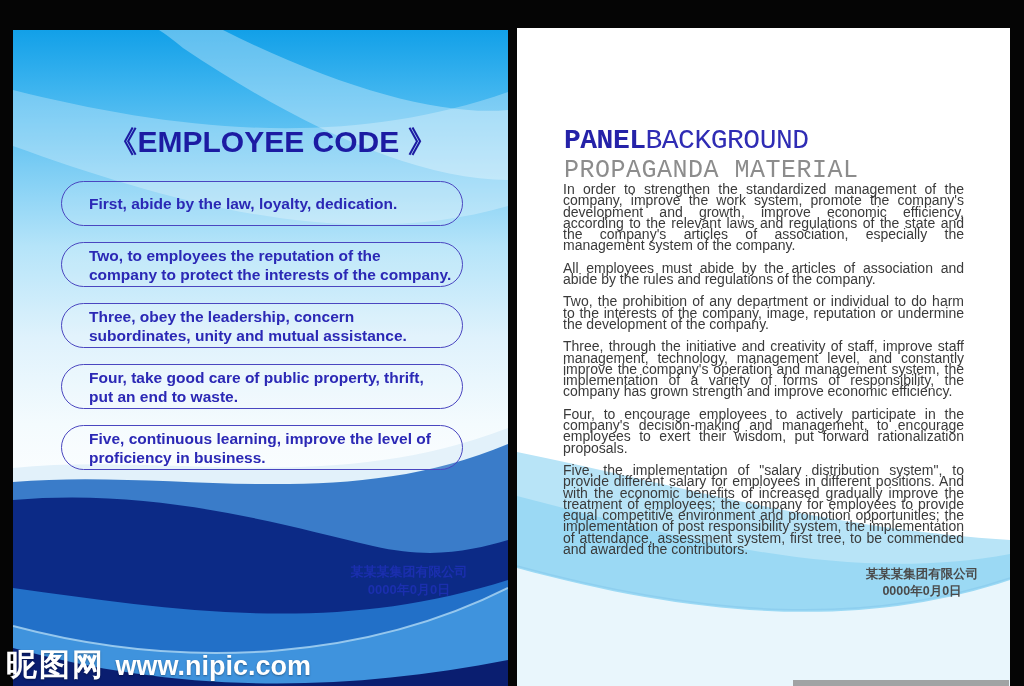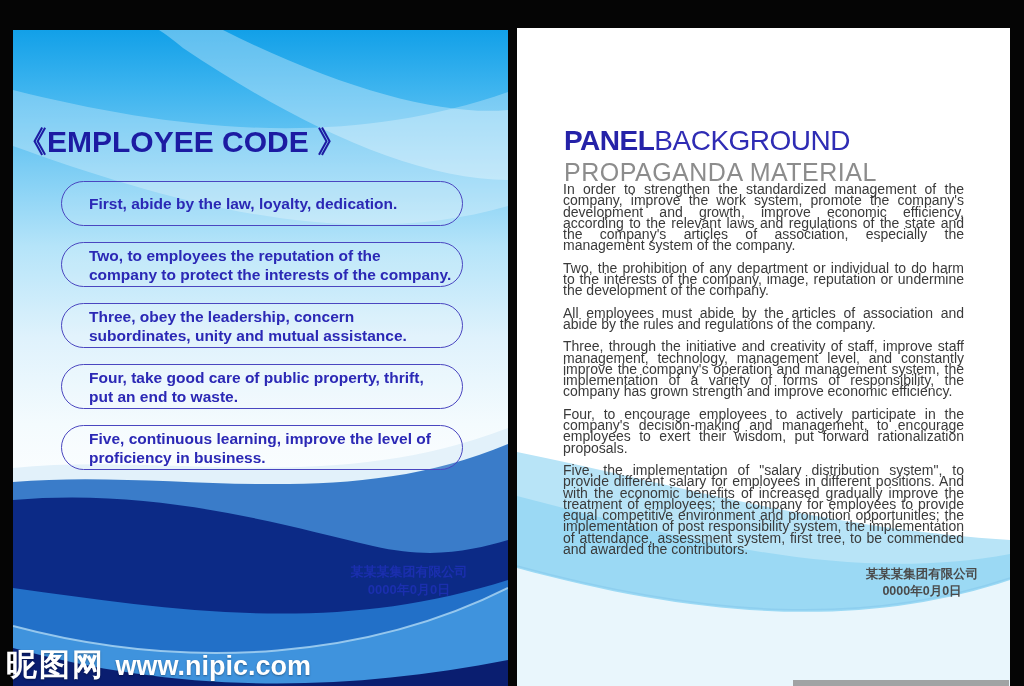--- a/index.html
+++ b/index.html
@@ -7,21 +7,21 @@
   body{font-family:"Liberation Sans", sans-serif;}
   #stage{position:relative;width:1024px;height:686px;background:#050505;overflow:hidden;}
 
   
   #left-panel{
     position:absolute;left:13px;top:30px;width:495px;height:656px;overflow:hidden;
     background:linear-gradient(180deg,#12a0e8 0%,#3db4ef 9%,#7ccdf4 21%,#b5e4f9 33%,#dff2fc 47%,#f4fbfe 60%,#ffffff 74%);
   }
   #left-panel svg{position:absolute;left:0;top:0;width:495px;height:656px;}
   .lp-title{
-    position:absolute;left:4px;top:92px;width:100%;text-align:left;
+    position:absolute;left:12px;top:92px;width:100%;text-align:center;
     font-size:30px;font-weight:bold;color:#1c1ba2;letter-spacing:0px;white-space:nowrap;
   }
   .rules-wrap{position:absolute;left:48px;top:151px;width:402px;}
   .rule-box{
     width:402px;height:45px;margin-bottom:16px;
     border:1.5px solid #4a46c0;border-radius:23px;
     display:flex;align-items:center;
     padding:0 10px 0 27px;
     color:#2b28b5;font-size:15.5px;font-weight:bold;line-height:19px;
     background:rgba(255,255,255,0.12);
@@ -30,21 +30,21 @@
     position:absolute;left:316px;top:533px;width:160px;text-align:center;
     color:#1b2fae;font-weight:bold;font-size:13px;line-height:18px;
   }
 
   
   #right-panel{
     position:absolute;left:517px;top:28px;width:493px;height:658px;overflow:hidden;
     background:#ffffff;
   }
   #right-panel svg{position:absolute;left:0;bottom:0;width:493px;height:658px;}
-  .rp-header{position:absolute;left:47px;top:98px;width:420px;line-height:30px;}
+  .rp-header{position:absolute;left:47px;top:98px;width:420px;line-height:30px;font-family:Liberation Mono, monospace;}
   .rp-title-bold{font-size:28px;font-weight:bold;color:#2522a8;letter-spacing:-0.5px;}
   .rp-title-reg{font-size:28px;font-weight:normal;color:#2f2cb4;letter-spacing:-0.5px;}
   .rp-subtitle{font-size:25px;color:#8c8c8c;letter-spacing:0.5px;line-height:24px;}
   .rp-body{
     position:absolute;left:46px;top:156px;width:401px;
     color:#3a3a3a;font-size:14px;line-height:11.3px;text-align:justify;
   }
   .rp-body p{margin:0 0 11px 0;}
   .rp-company{
     position:absolute;left:340px;top:538px;width:130px;text-align:center;
@@ -121,22 +121,22 @@
 
     <div class="rp-header">
       <div>
         <span class="rp-title-bold">PANEL</span><span class="rp-title-reg">BACKGROUND</span>
       </div>
       <div class="rp-subtitle">PROPAGANDA MATERIAL</div>
     </div>
 
     <div class="rp-body">
       <p>In order to strengthen the standardized management of the company, improve the work system, promote the company's development and growth, improve economic efficiency, according to the relevant laws and regulations of the state and the company's articles of association, especially the management system of the company.</p>
+      <p>All employees must abide by the articles of association and abide by the rules and regulations of the company.</p>
       <p>Two, the prohibition of any department or individual to do harm to the interests of the company, image, reputation or undermine the development of the company.</p>
-      <p>All employees must abide by the articles of association and abide by the rules and regulations of the company.</p>
       <p>Three, through the initiative and creativity of staff, improve staff management, technology, management level, and constantly improve the company's operation and management system, the implementation of a variety of forms of responsibility, the company has grown strength and improve economic efficiency.</p>
       <p>Four, to encourage employees to actively participate in the company's decision-making and management, to encourage employees to exert their wisdom, put forward rationalization proposals.</p>
       <p>Five, the implementation of "salary distribution system", to provide different salary for employees in different positions. And with the economic benefits of increased gradually improve the treatment of employees; the company for employees to provide equal competitive environment and promotion opportunities; the implementation of post responsibility system, the implementation of attendance, assessment system, first tree, to be commended and awarded the contributors.</p>
     </div>
 
     <div class="rp-company">
       <div>某某某集团有限公司</div>
       <div>0000年0月0日</div>
     </div>
   </div>

